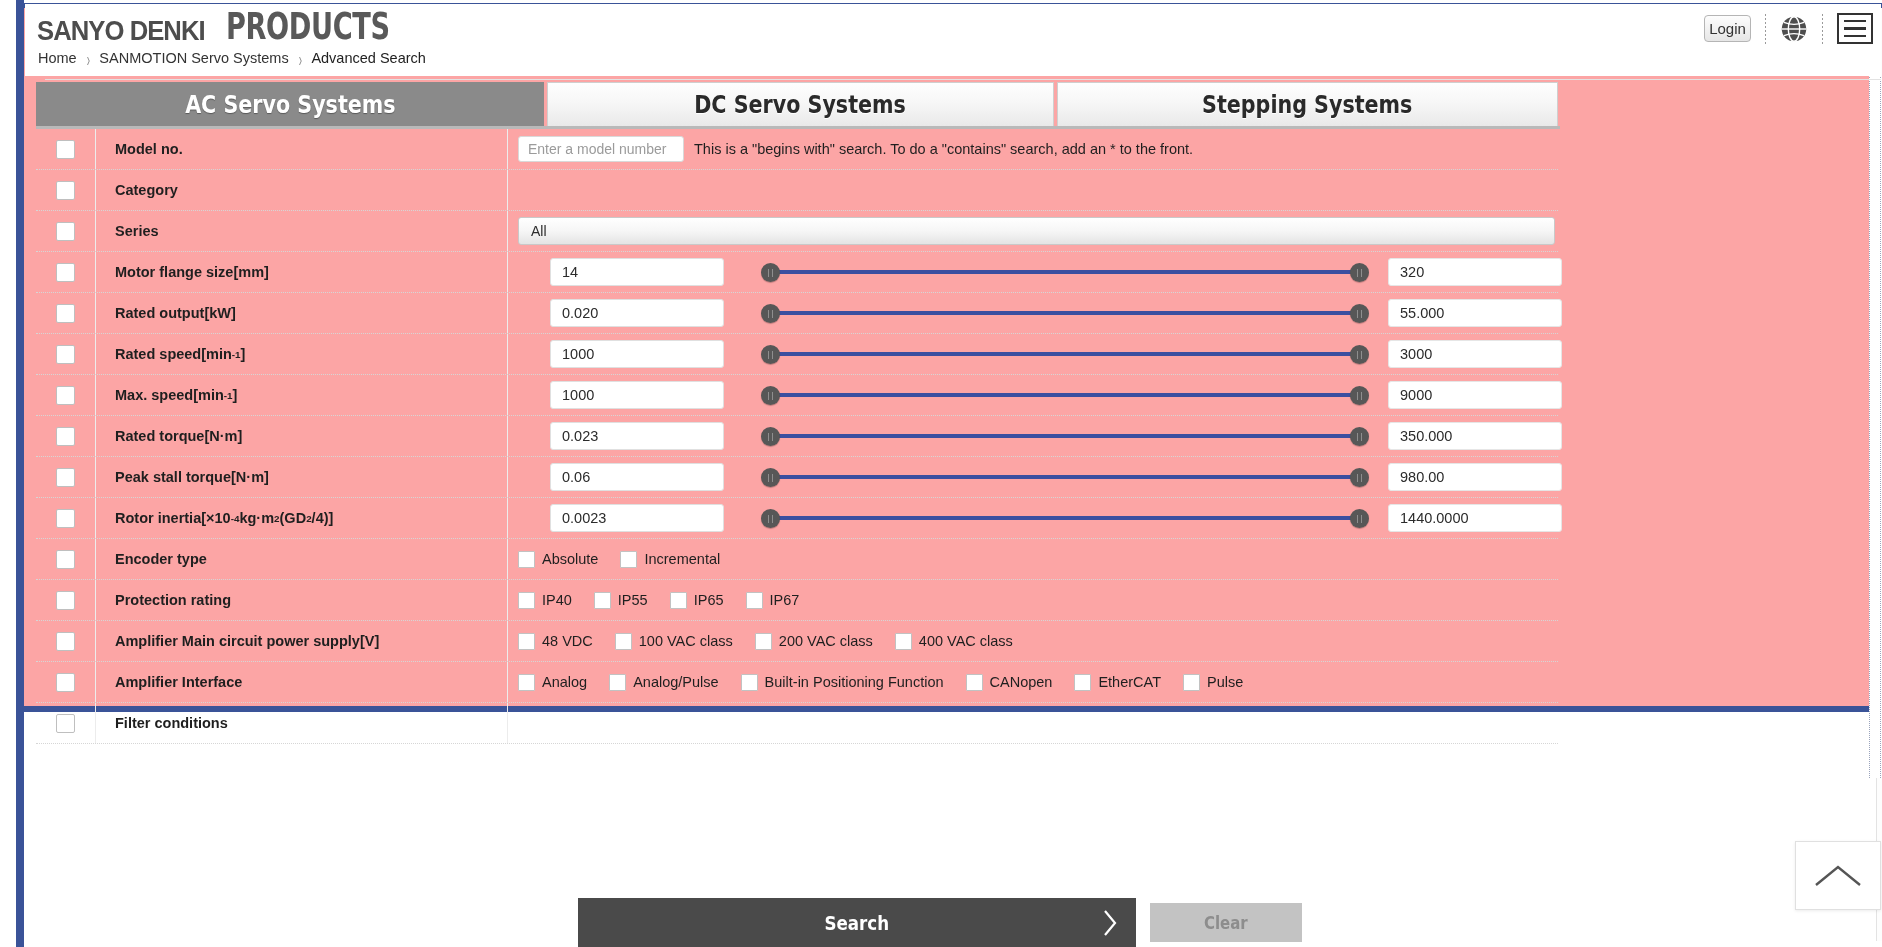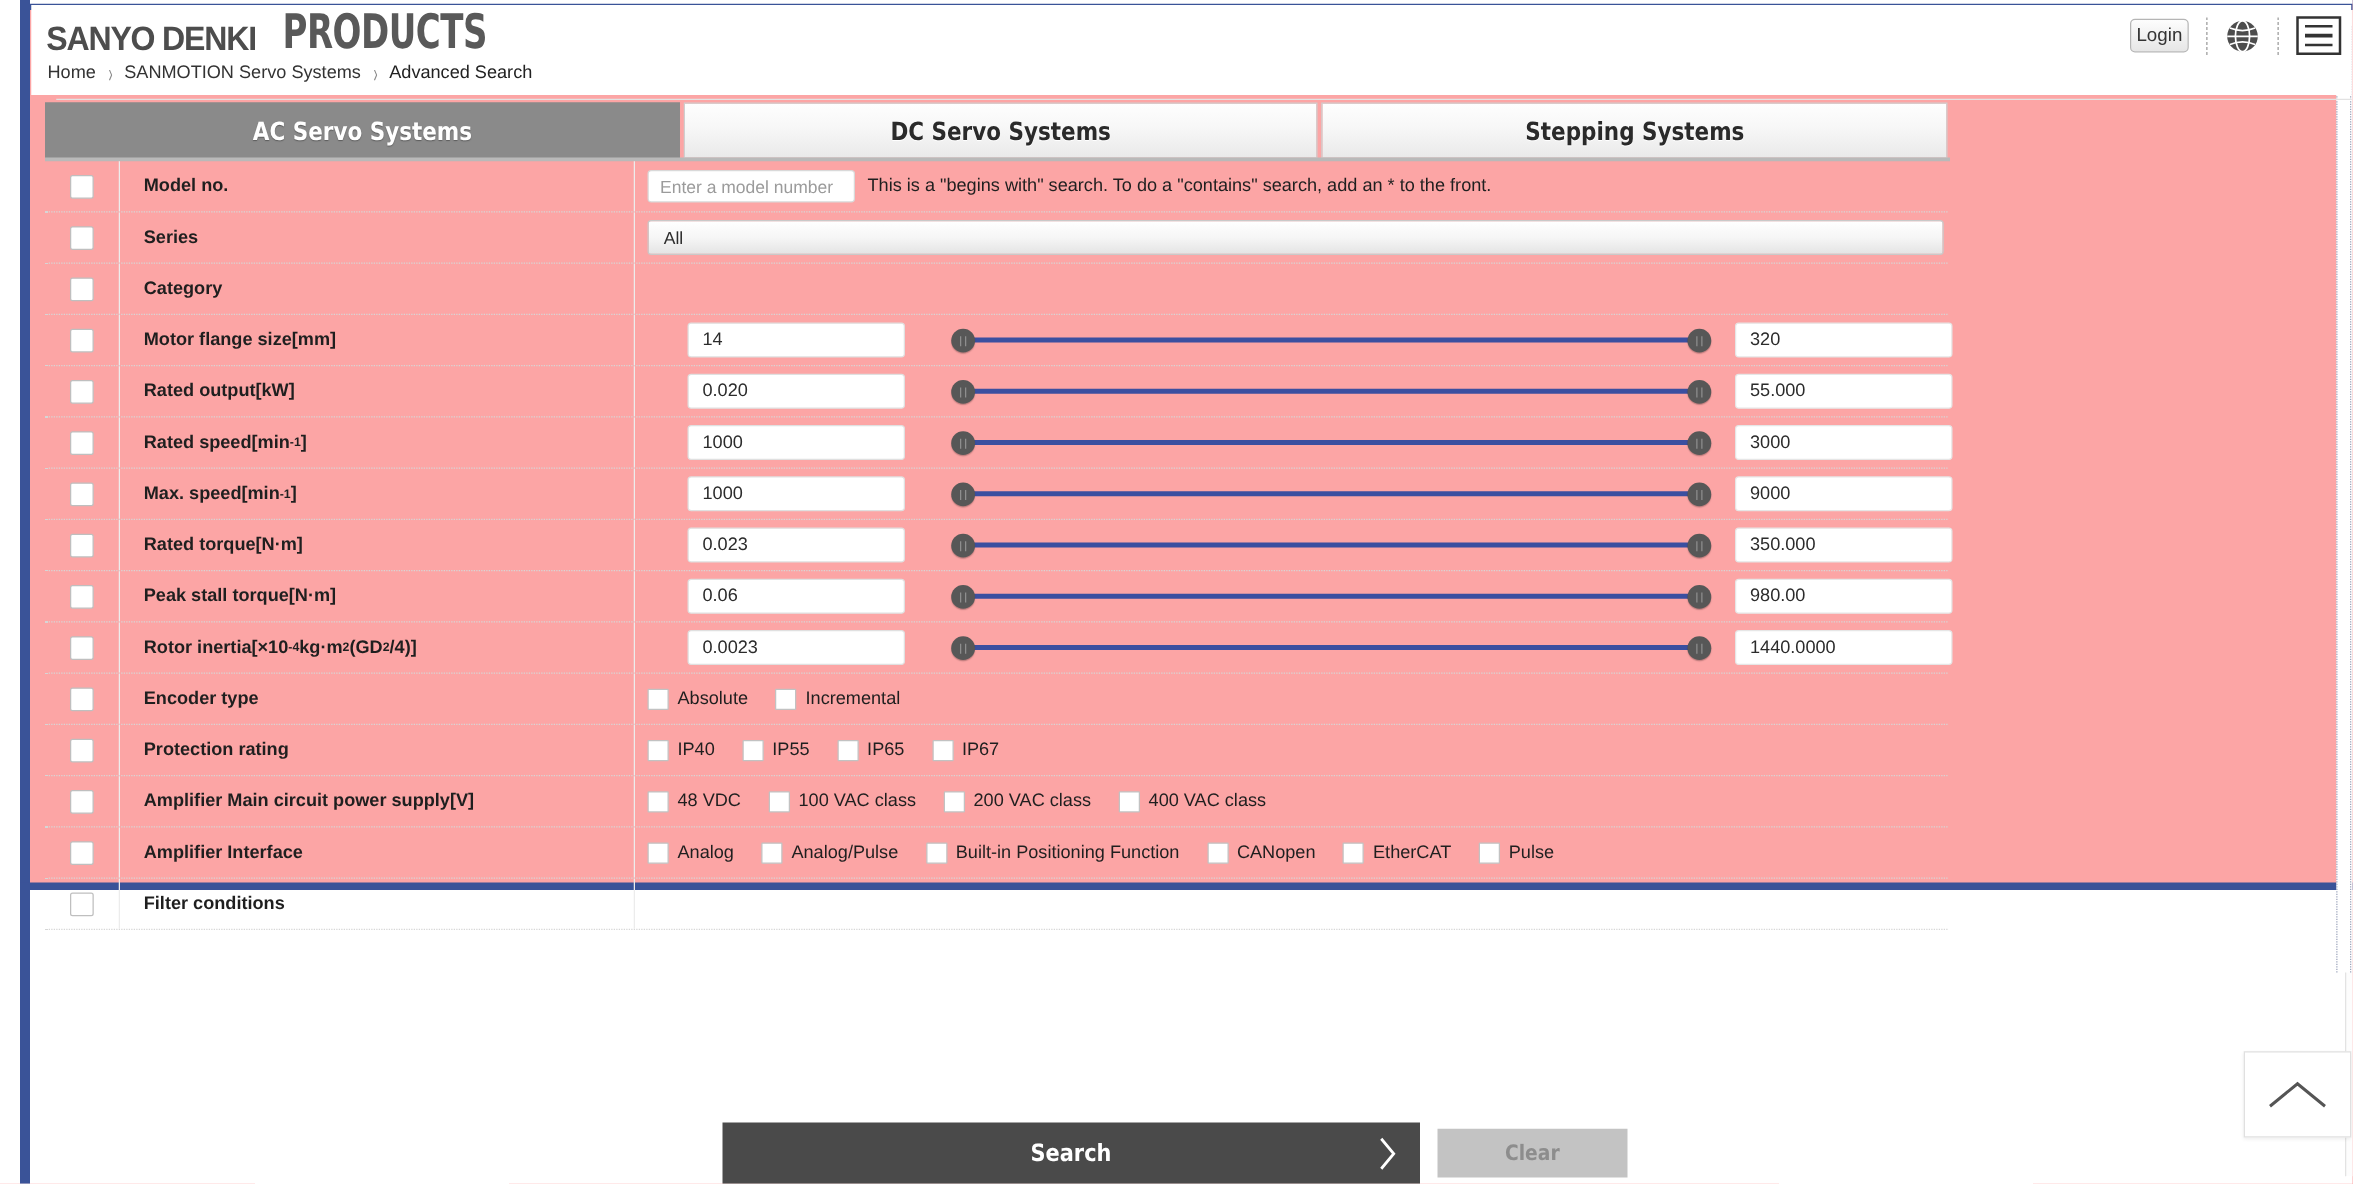--- a/index.html
+++ b/index.html
@@ -87,21 +87,21 @@
 
   
   #tabs{
     position:absolute; left:20px; top:82px; width:1522px; height:45px;
     display:flex;
   }
   .tab{
     height:45px; border:1px solid #cfcfcf;
     display:flex; align-items:center; justify-content:center;
     font-family:"DejaVu Sans", sans-serif;
-    font-weight:bold; font-size:20px;
+    font-weight:bold; font-size:24px;
     transform-origin:center;
     cursor:pointer; position:relative;
   }
   .tab span{ display:inline-block; transform:scaleX(0.86); }
   .tab.inactive{
     background:linear-gradient(#fefefe 0%,#f7f7f7 45%,#e9e9e9 100%);
     color:#2a2a2a;
     text-shadow:0 1px 0 #fff;
   }
   .tab.active{
@@ -320,32 +320,32 @@
       <div class="cell-field">
         <input class="txt txt-model" placeholder="Enter a model number" style="">
         <span class="hint">This is a "begins with" search. To do a "contains" search, add an * to the front.</span>
       </div>
     </div>
 
     <div class="row">
       <div class="cell-check">
         <div class="cb"></div>
       </div>
-      <div class="cell-label">Series</div>
-      <div class="cell-field">
-        <div class="all-btn">All</div>
-      </div>
-    </div>
-
-    <div class="row">
-      <div class="cell-check">
-        <div class="cb"></div>
-      </div>
       <div class="cell-label">Category</div>
       <div class="cell-field"></div>
+    </div>
+
+    <div class="row">
+      <div class="cell-check">
+        <div class="cb"></div>
+      </div>
+      <div class="cell-label">Series</div>
+      <div class="cell-field">
+        <div class="all-btn">All</div>
+      </div>
     </div>
 
     <div class="row">
       <div class="cell-check">
         <div class="cb"></div>
       </div>
       <div class="cell-label">Motor flange size[mm]</div>
       <div class="cell-field">
         <div class="slider-row">
           <div class="val-box">14</div>

